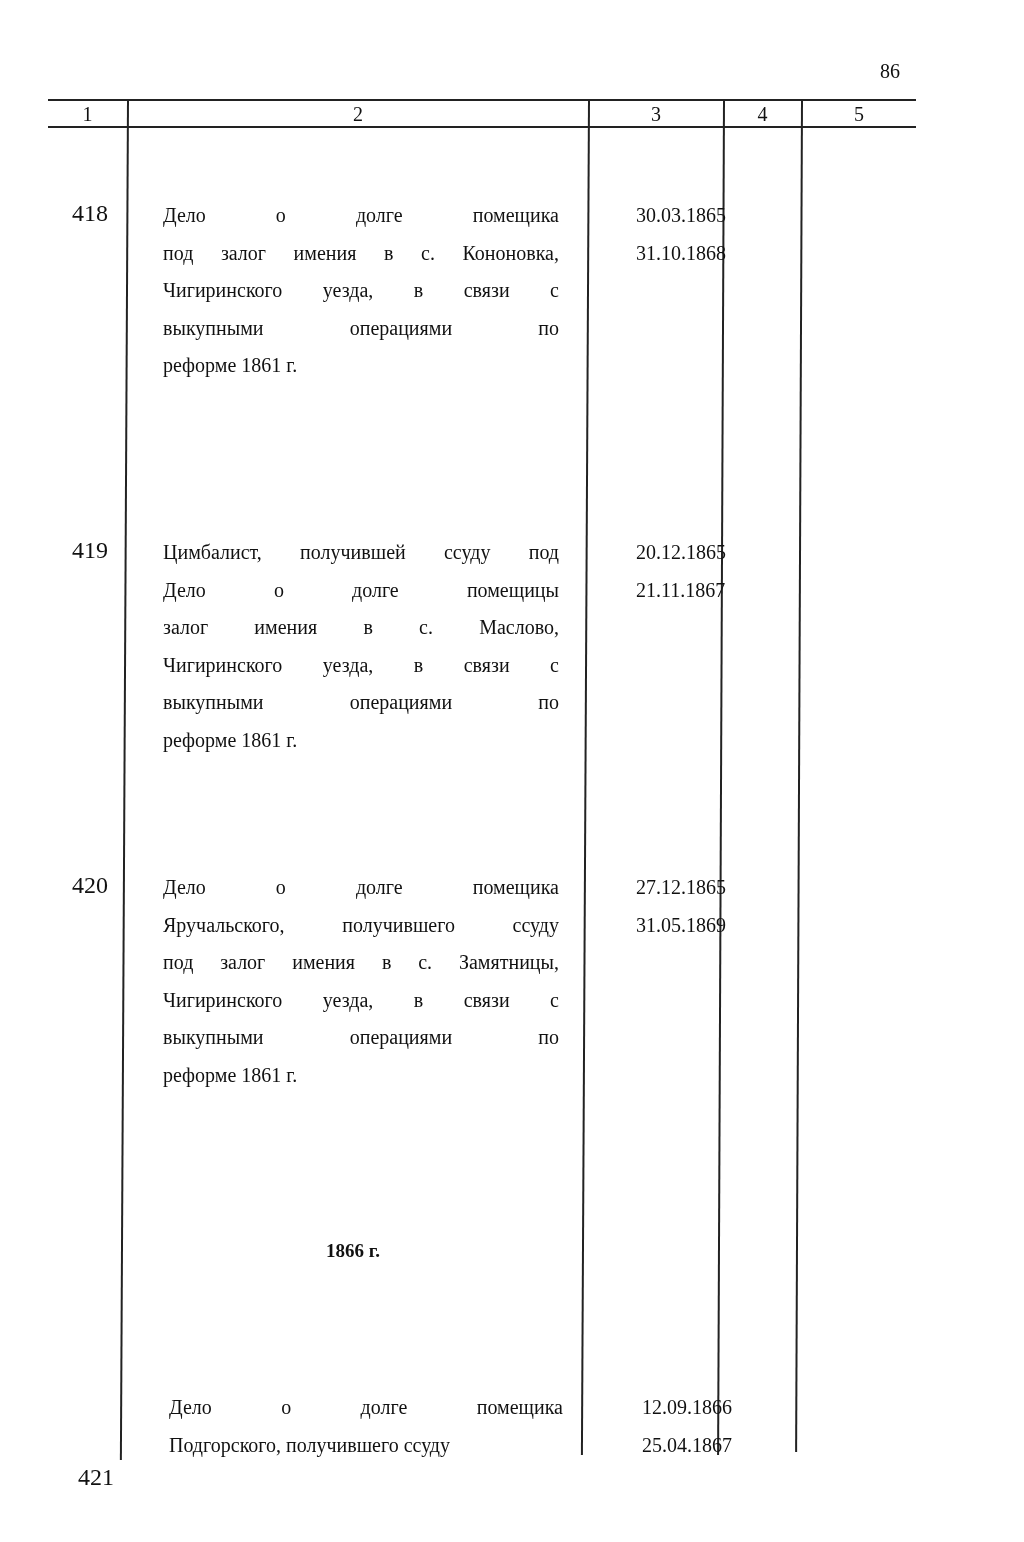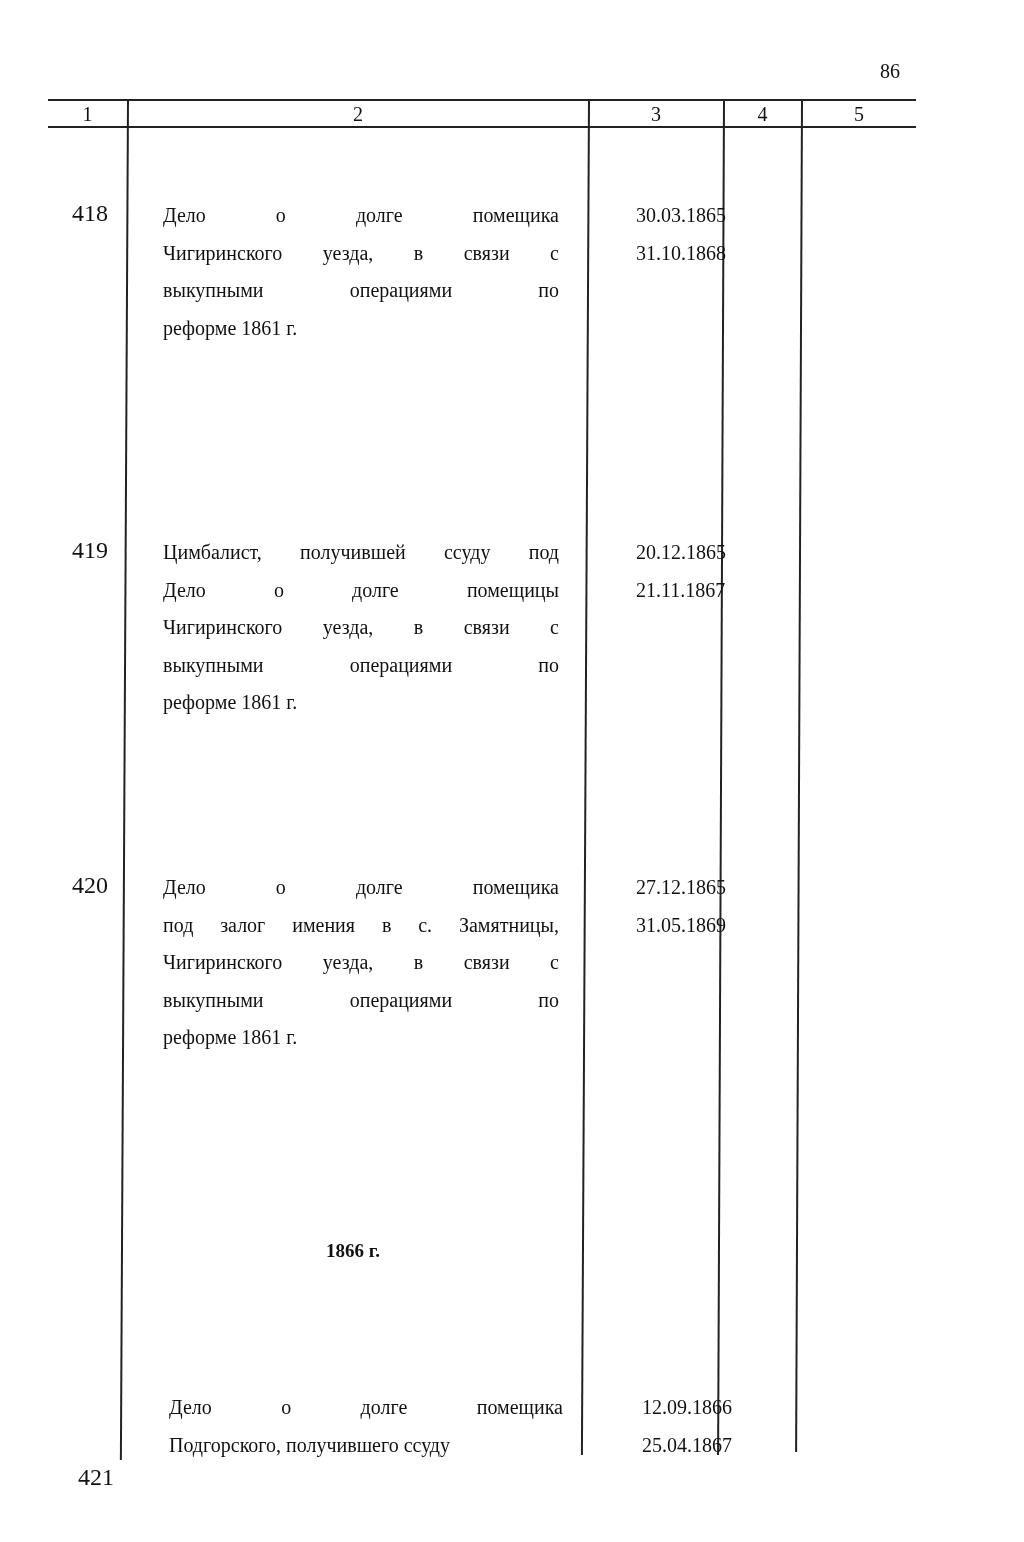--- a/index.html
+++ b/index.html
@@ -34,49 +34,52 @@
   <div class="hdr" style="left:48px; width:79px;">1</div>
   <div class="hdr" style="left:128px; width:460px;">2</div>
   <div class="hdr" style="left:589px; width:134px;">3</div>
   <div class="hdr" style="left:724px; width:77px;">4</div>
   <div class="hdr" style="left:802px; width:114px;">5</div>
 
   <div>
     <div class="num" style="top:200px;">418</div>
     <div class="desc" style="top:197px;">
       <span class="line">Дело о долге помещика</span>
+      <span class="line">под залог имения в с. Кононовка,</span>
       <span class="line">Чигиринского уезда, в связи с</span>
       <span class="line">выкупными операциями по</span>
       <span class="line last">реформе 1861 г.</span>
     </div>
     <div class="dates" style="top:197px;">
       <div>30.03.1865</div>
       <div>31.10.1868</div>
     </div>
   </div>
 
   <div>
     <div class="num" style="top:537px;">419</div>
     <div class="desc" style="top:534px;">
       <span class="line">Цимбалист, получившей ссуду под</span>
       <span class="line">Дело о долге помещицы</span>
+      <span class="line">залог имения в с. Маслово,</span>
       <span class="line">Чигиринского уезда, в связи с</span>
       <span class="line">выкупными операциями по</span>
       <span class="line last">реформе 1861 г.</span>
     </div>
     <div class="dates" style="top:534px;">
       <div>20.12.1865</div>
       <div>21.11.1867</div>
     </div>
   </div>
 
   <div>
     <div class="num" style="top:872px;">420</div>
     <div class="desc" style="top:869px;">
       <span class="line">Дело о долге помещика</span>
+      <span class="line">Яручальского, получившего ссуду</span>
       <span class="line">под залог имения в с. Замятницы,</span>
       <span class="line">Чигиринского уезда, в связи с</span>
       <span class="line">выкупными операциями по</span>
       <span class="line last">реформе 1861 г.</span>
     </div>
     <div class="dates" style="top:869px;">
       <div>27.12.1865</div>
       <div>31.05.1869</div>
     </div>
   </div>

